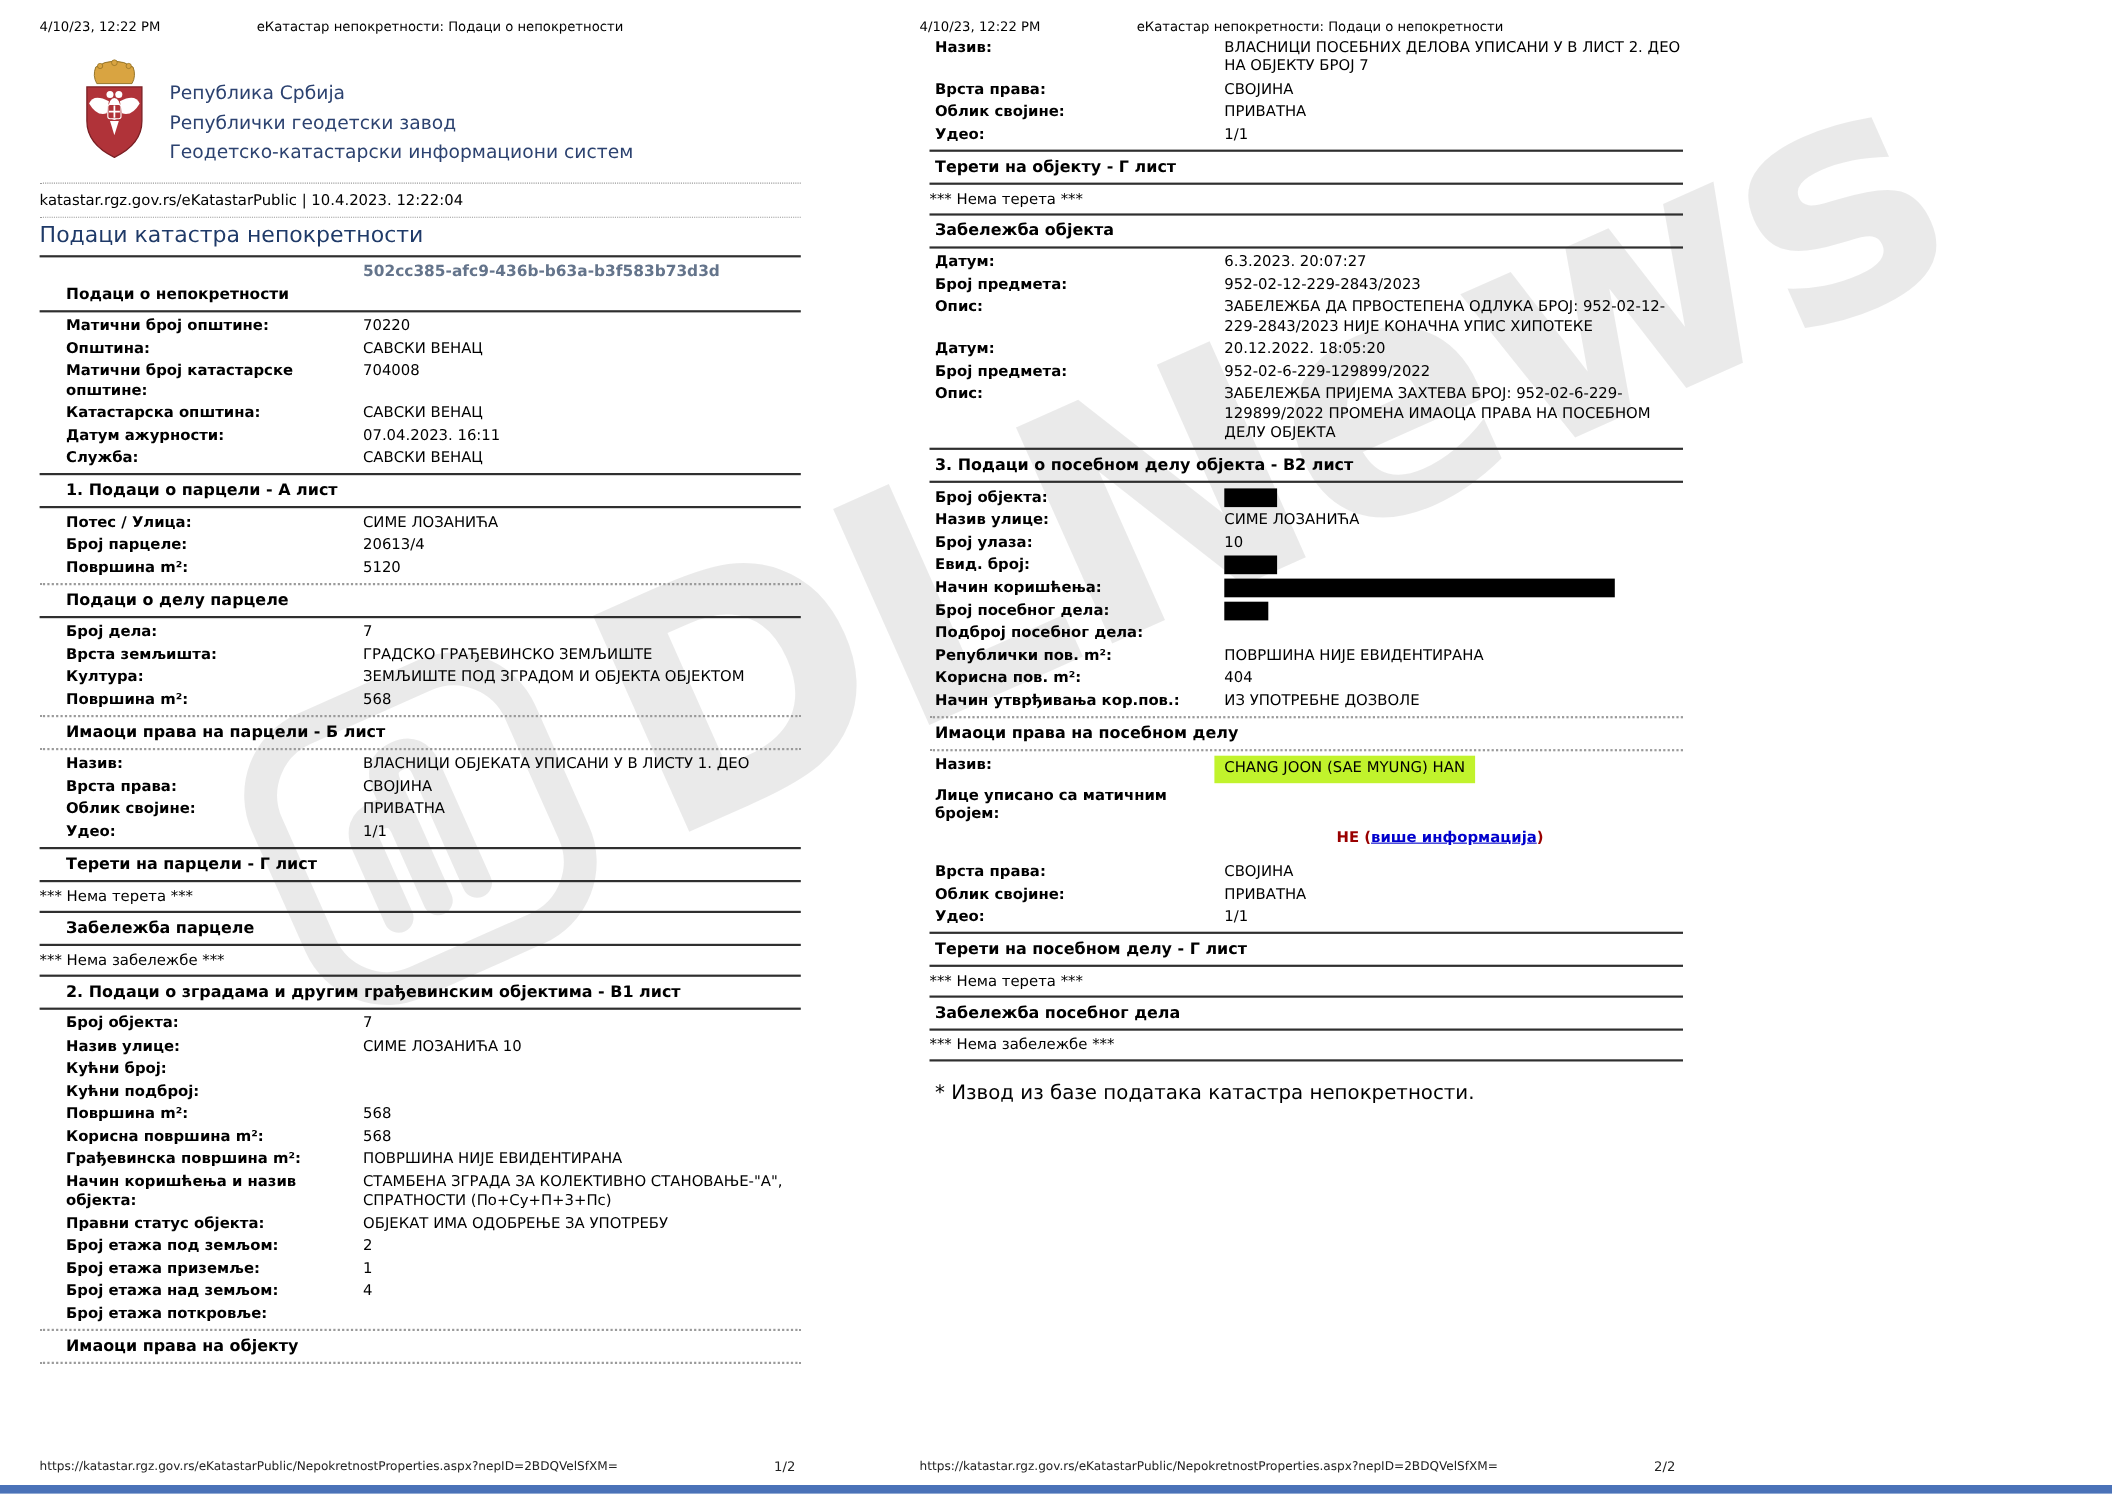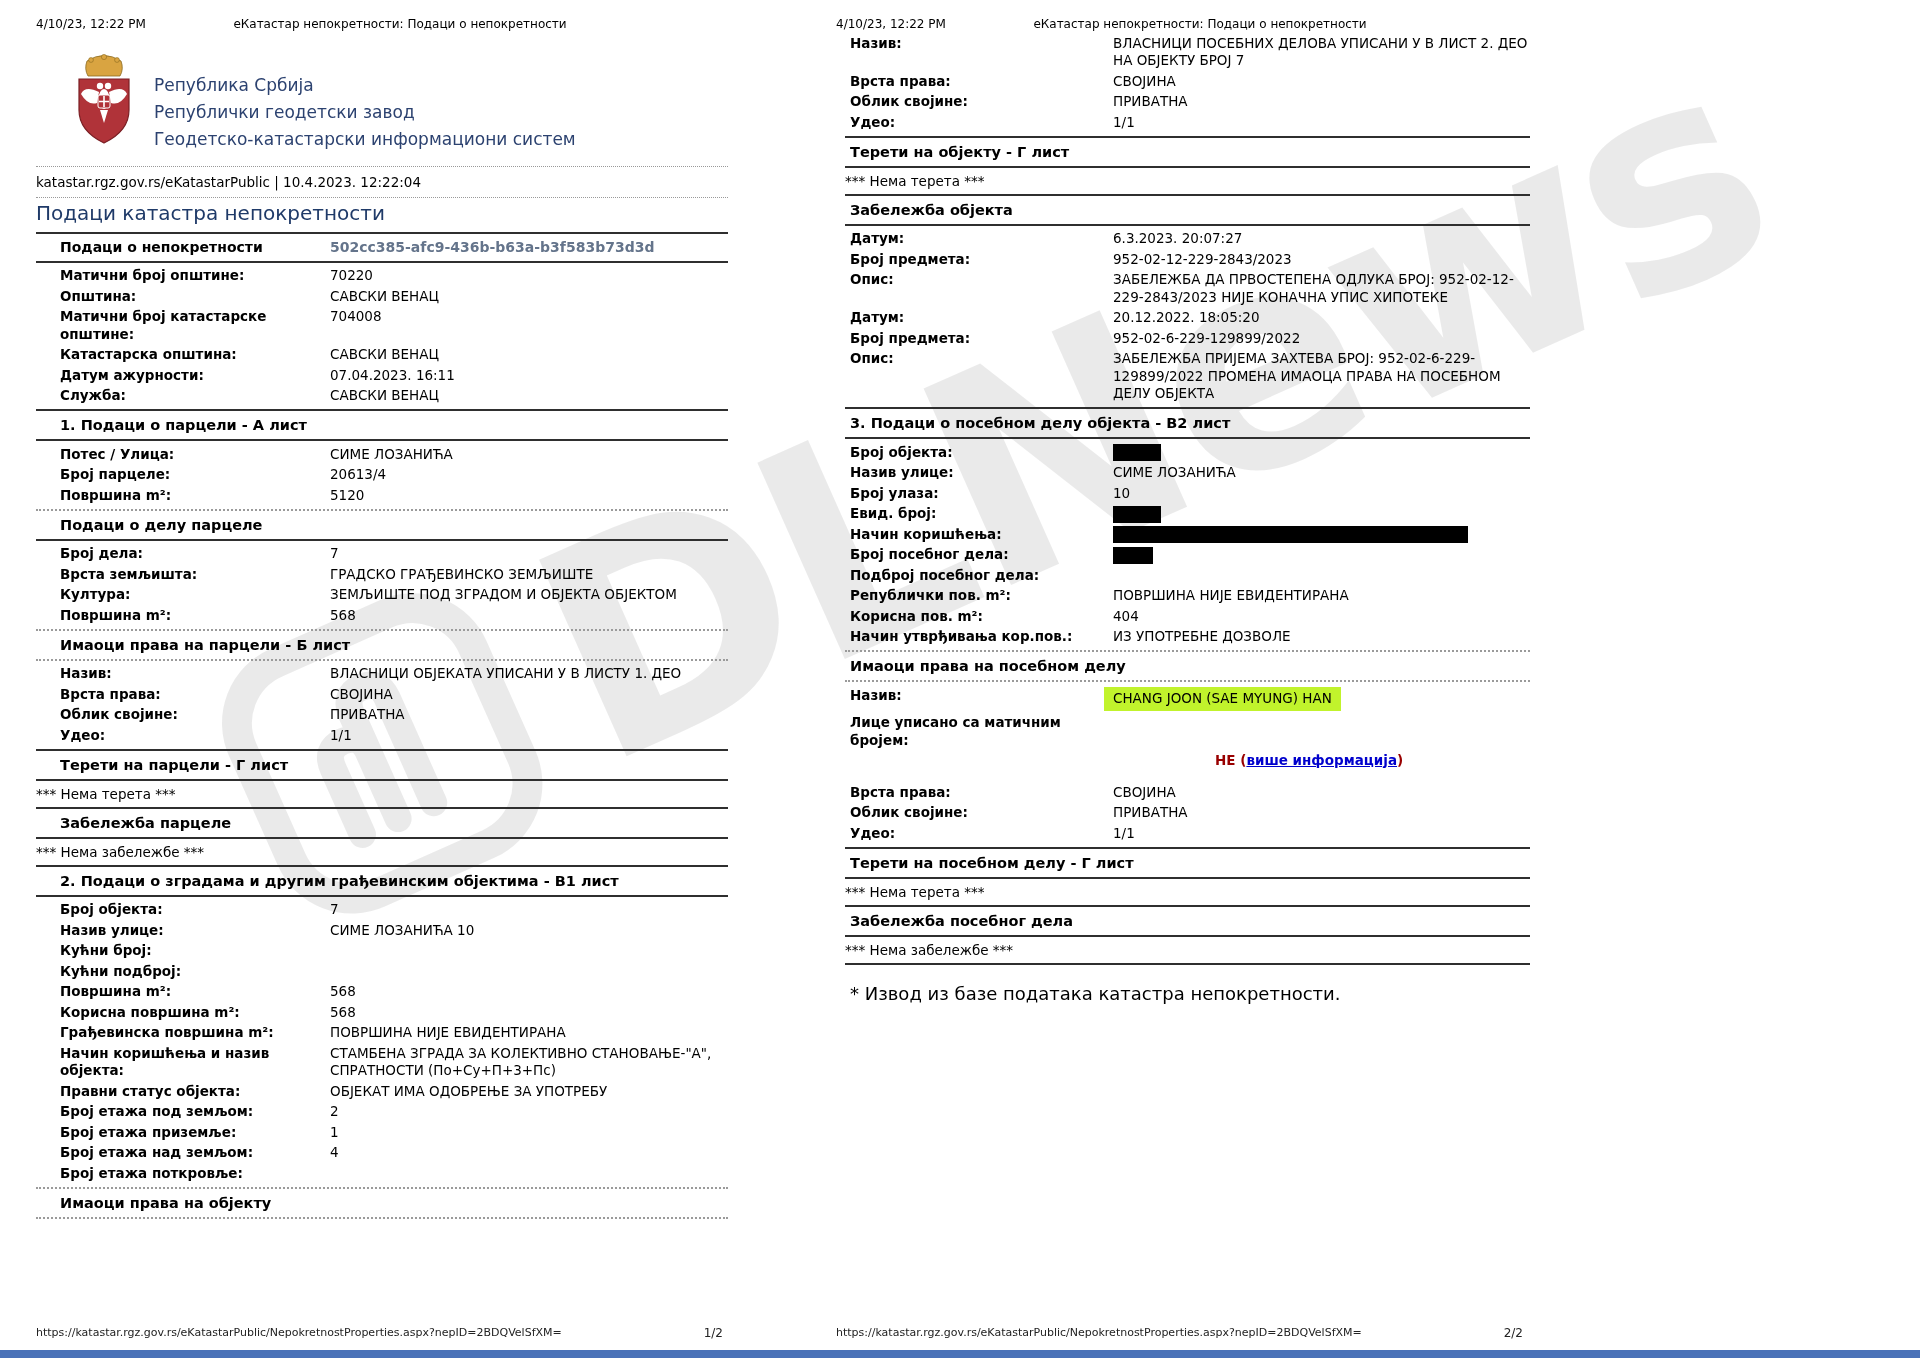--- a/index.html
+++ b/index.html
@@ -46,21 +46,21 @@
   }
   .sec-header.dotted{border-top:2px dotted #9a9a9a;}
   .note{border-top:2px solid #2f2f2f;font-size:13.5px;padding:5px 0;}
   .kv-group{border-top:2px solid #2f2f2f;padding:3px 0;}
   .kv-group.dotted{border-top:2px dotted #9a9a9a;}
   .kv-row{display:flex;padding:1.5px 0;font-size:13.5px;line-height:17.5px;}
   .kv-label{font-weight:bold;box-sizing:border-box;flex:0 0 294px;padding-left:24px;}
   #table2 .kv-label{flex-basis:268px;padding-left:5px;}
   #table2 .sec-header{padding-left:5px;}
   .kv-value{flex:1;}
-  .kv-row.id .kv-label{font-size:14px;}
+  .kv-row.id .kv-label{font-size:14px;margin-top:21px;}
   .kv-row.id .kv-value{font-weight:bold;color:var(--id_gray,#64748b);font-size:14px;}
   .redact{display:inline-block;height:17px;background:#000;vertical-align:middle;}
   .highlight{display:inline-block;background:var(--highlight,#c1f32c);padding:3px 9px 4px 9px;margin-left:-9px;}
   .ne{color:var(--ne_red,#990000);font-weight:bold;}
   .info-link{color:var(--link_blue,#0000cc);font-weight:bold;text-decoration:underline;cursor:pointer;}
   .kv-value.indent{padding-left:102px;}
   .kv-row.gap{margin-top:11px;}
   .footnote{margin-top:18px;padding-left:5px;font-size:18px;}
   
   .bottom-bar{position:absolute;left:0;right:0;bottom:0;height:8px;background:var(--footer_bar,#4a72b8);}

